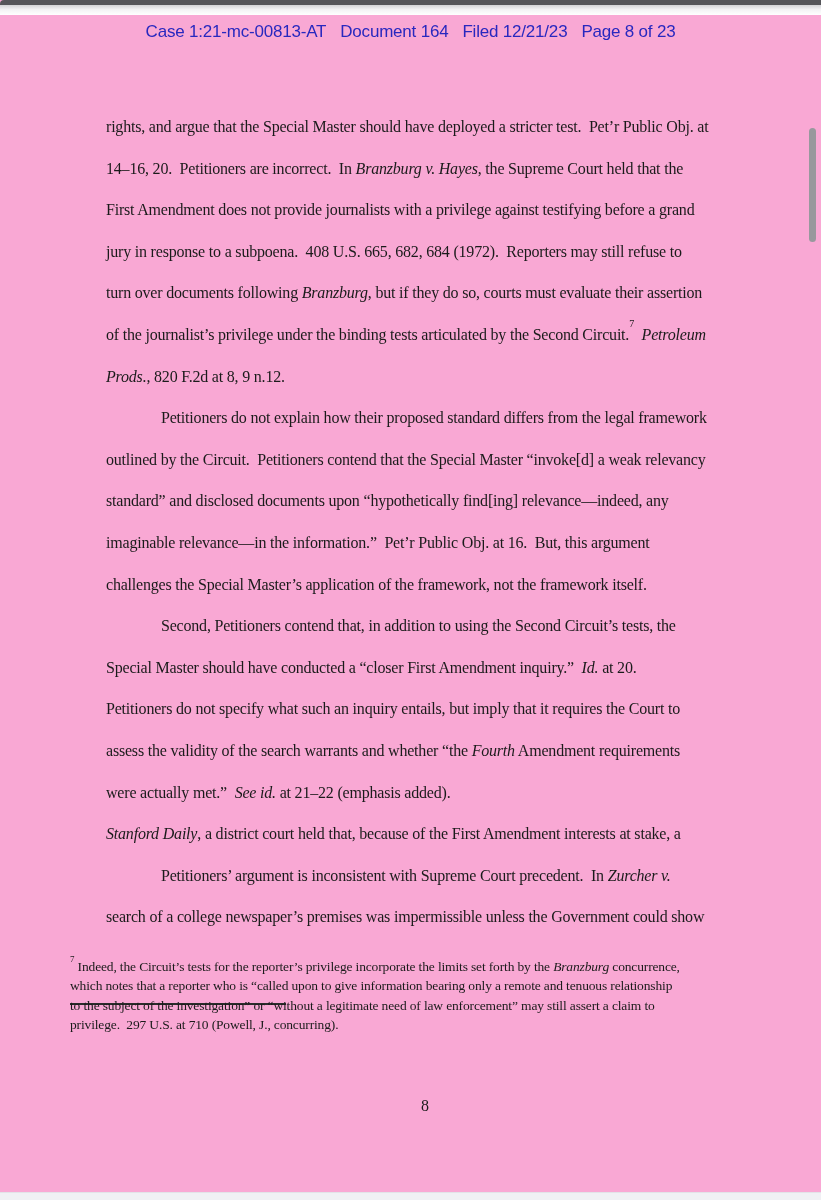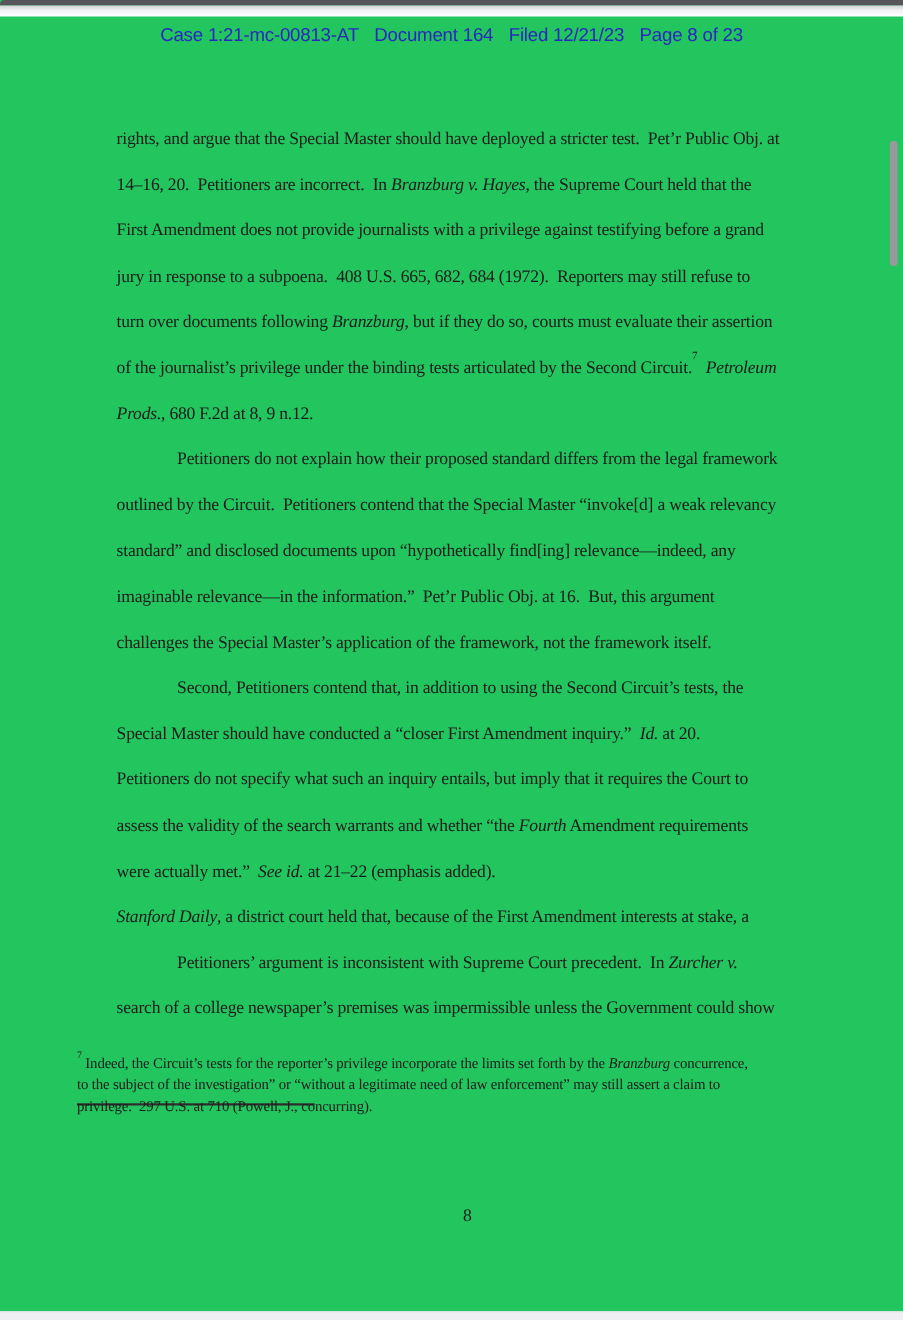--- a/index.html
+++ b/index.html
@@ -2,21 +2,21 @@
 <html><head>
 <meta charset="utf-8">
 <style>
   * { margin: 0; padding: 0; box-sizing: border-box; }
   html, body {
     width: 821px; height: 1200px;
     background: #ffffff;
     overflow: hidden;
     font-family: "Liberation Serif", serif;
   }
-  .viewport { position: relative; width: 821px; height: 1200px; background: #22c55e; }
+  .viewport { position: relative; width: 821px; height: 1200px; background: #f9a8d4; }
 
   
   .top-bar {
     position: absolute; top: 0; left: 0; right: 0; height: 5px;
     background: #55555a;
     border-top-left-radius: 4px;
   }
   .top-fade {
     position: absolute; top: 5px; left: 0; right: 0; height: 10px;
     background: linear-gradient(180deg, #d2d2d6 0%, #f2f2f4 45%, #ffffff 100%);
@@ -100,39 +100,40 @@
     <span>Page 8 of 23</span>
   </div>
 
   <div class="doc-body" id="doc-body">
       <div class="line"><span>rights, and argue that the Special Master should have deployed a stricter test.  Pet’r Public Obj. at</span></div>
       <div class="line"><span>14–16, 20.  Petitioners are incorrect.  In </span><i>Branzburg v. Hayes</i><span>, the Supreme Court held that the</span></div>
       <div class="line"><span>First Amendment does not provide journalists with a privilege against testifying before a grand</span></div>
       <div class="line"><span>jury in response to a subpoena.  408 U.S. 665, 682, 684 (1972).  Reporters may still refuse to</span></div>
       <div class="line"><span>turn over documents following </span><i>Branzburg</i><span>, but if they do so, courts must evaluate their assertion</span></div>
       <div class="line"><span>of the journalist’s privilege under the binding tests articulated by the Second Circuit.</span><sup>7</sup><span>  </span><i>Petroleum</i></div>
-      <div class="line"><i>Prods.</i><span>, 680 F.2d at 8, 9 n.12.</span></div>
+      <div class="line"><i>Prods.</i><span>, 820 F.2d at 8, 9 n.12.</span></div>
       <div class="line indent"><span>Petitioners do not explain how their proposed standard differs from the legal framework</span></div>
       <div class="line"><span>outlined by the Circuit.  Petitioners contend that the Special Master “invoke[d] a weak relevancy</span></div>
       <div class="line"><span>standard” and disclosed documents upon “hypothetically find[ing] relevance—indeed, any</span></div>
       <div class="line"><span>imaginable relevance—in the information.”  Pet’r Public Obj. at 16.  But, this argument</span></div>
       <div class="line"><span>challenges the Special Master’s application of the framework, not the framework itself.</span></div>
       <div class="line indent"><span>Second, Petitioners contend that, in addition to using the Second Circuit’s tests, the</span></div>
       <div class="line"><span>Special Master should have conducted a “closer First Amendment inquiry.”  </span><i>Id.</i><span> at 20.</span></div>
       <div class="line"><span>Petitioners do not specify what such an inquiry entails, but imply that it requires the Court to</span></div>
       <div class="line"><span>assess the validity of the search warrants and whether “the </span><i>Fourth</i><span> Amendment requirements</span></div>
       <div class="line"><span>were actually met.”  </span><i>See id.</i><span> at 21–22 (emphasis added).</span></div>
       <div class="line"><i>Stanford Daily</i><span>, a district court held that, because of the First Amendment interests at stake, a</span></div>
       <div class="line indent"><span>Petitioners’ argument is inconsistent with Supreme Court precedent.  In </span><i>Zurcher v.</i></div>
       <div class="line"><span>search of a college newspaper’s premises was impermissible unless the Government could show</span></div>
     </div>
 
   <div class="fn-sep"></div>
   <div class="footnote" id="footnote">
       <div class="fline"><sup>7</sup><span> Indeed, the Circuit’s tests for the reporter’s privilege incorporate the limits set forth by the </span><i>Branzburg</i><span> concurrence,</span></div>
+      <div class="fline"><span>which notes that a reporter who is “called upon to give information bearing only a remote and tenuous relationship</span></div>
       <div class="fline"><span>to the subject of the investigation” or “without a legitimate need of law enforcement” may still assert a claim to</span></div>
       <div class="fline"><span>privilege.  297 U.S. at 710 (Powell, J., concurring).</span></div>
     </div>
 
   <div class="page-number">8</div>
 
   <div class="scroll-thumb"></div>
   <div class="bottom-bar"></div>
 
 </div>

